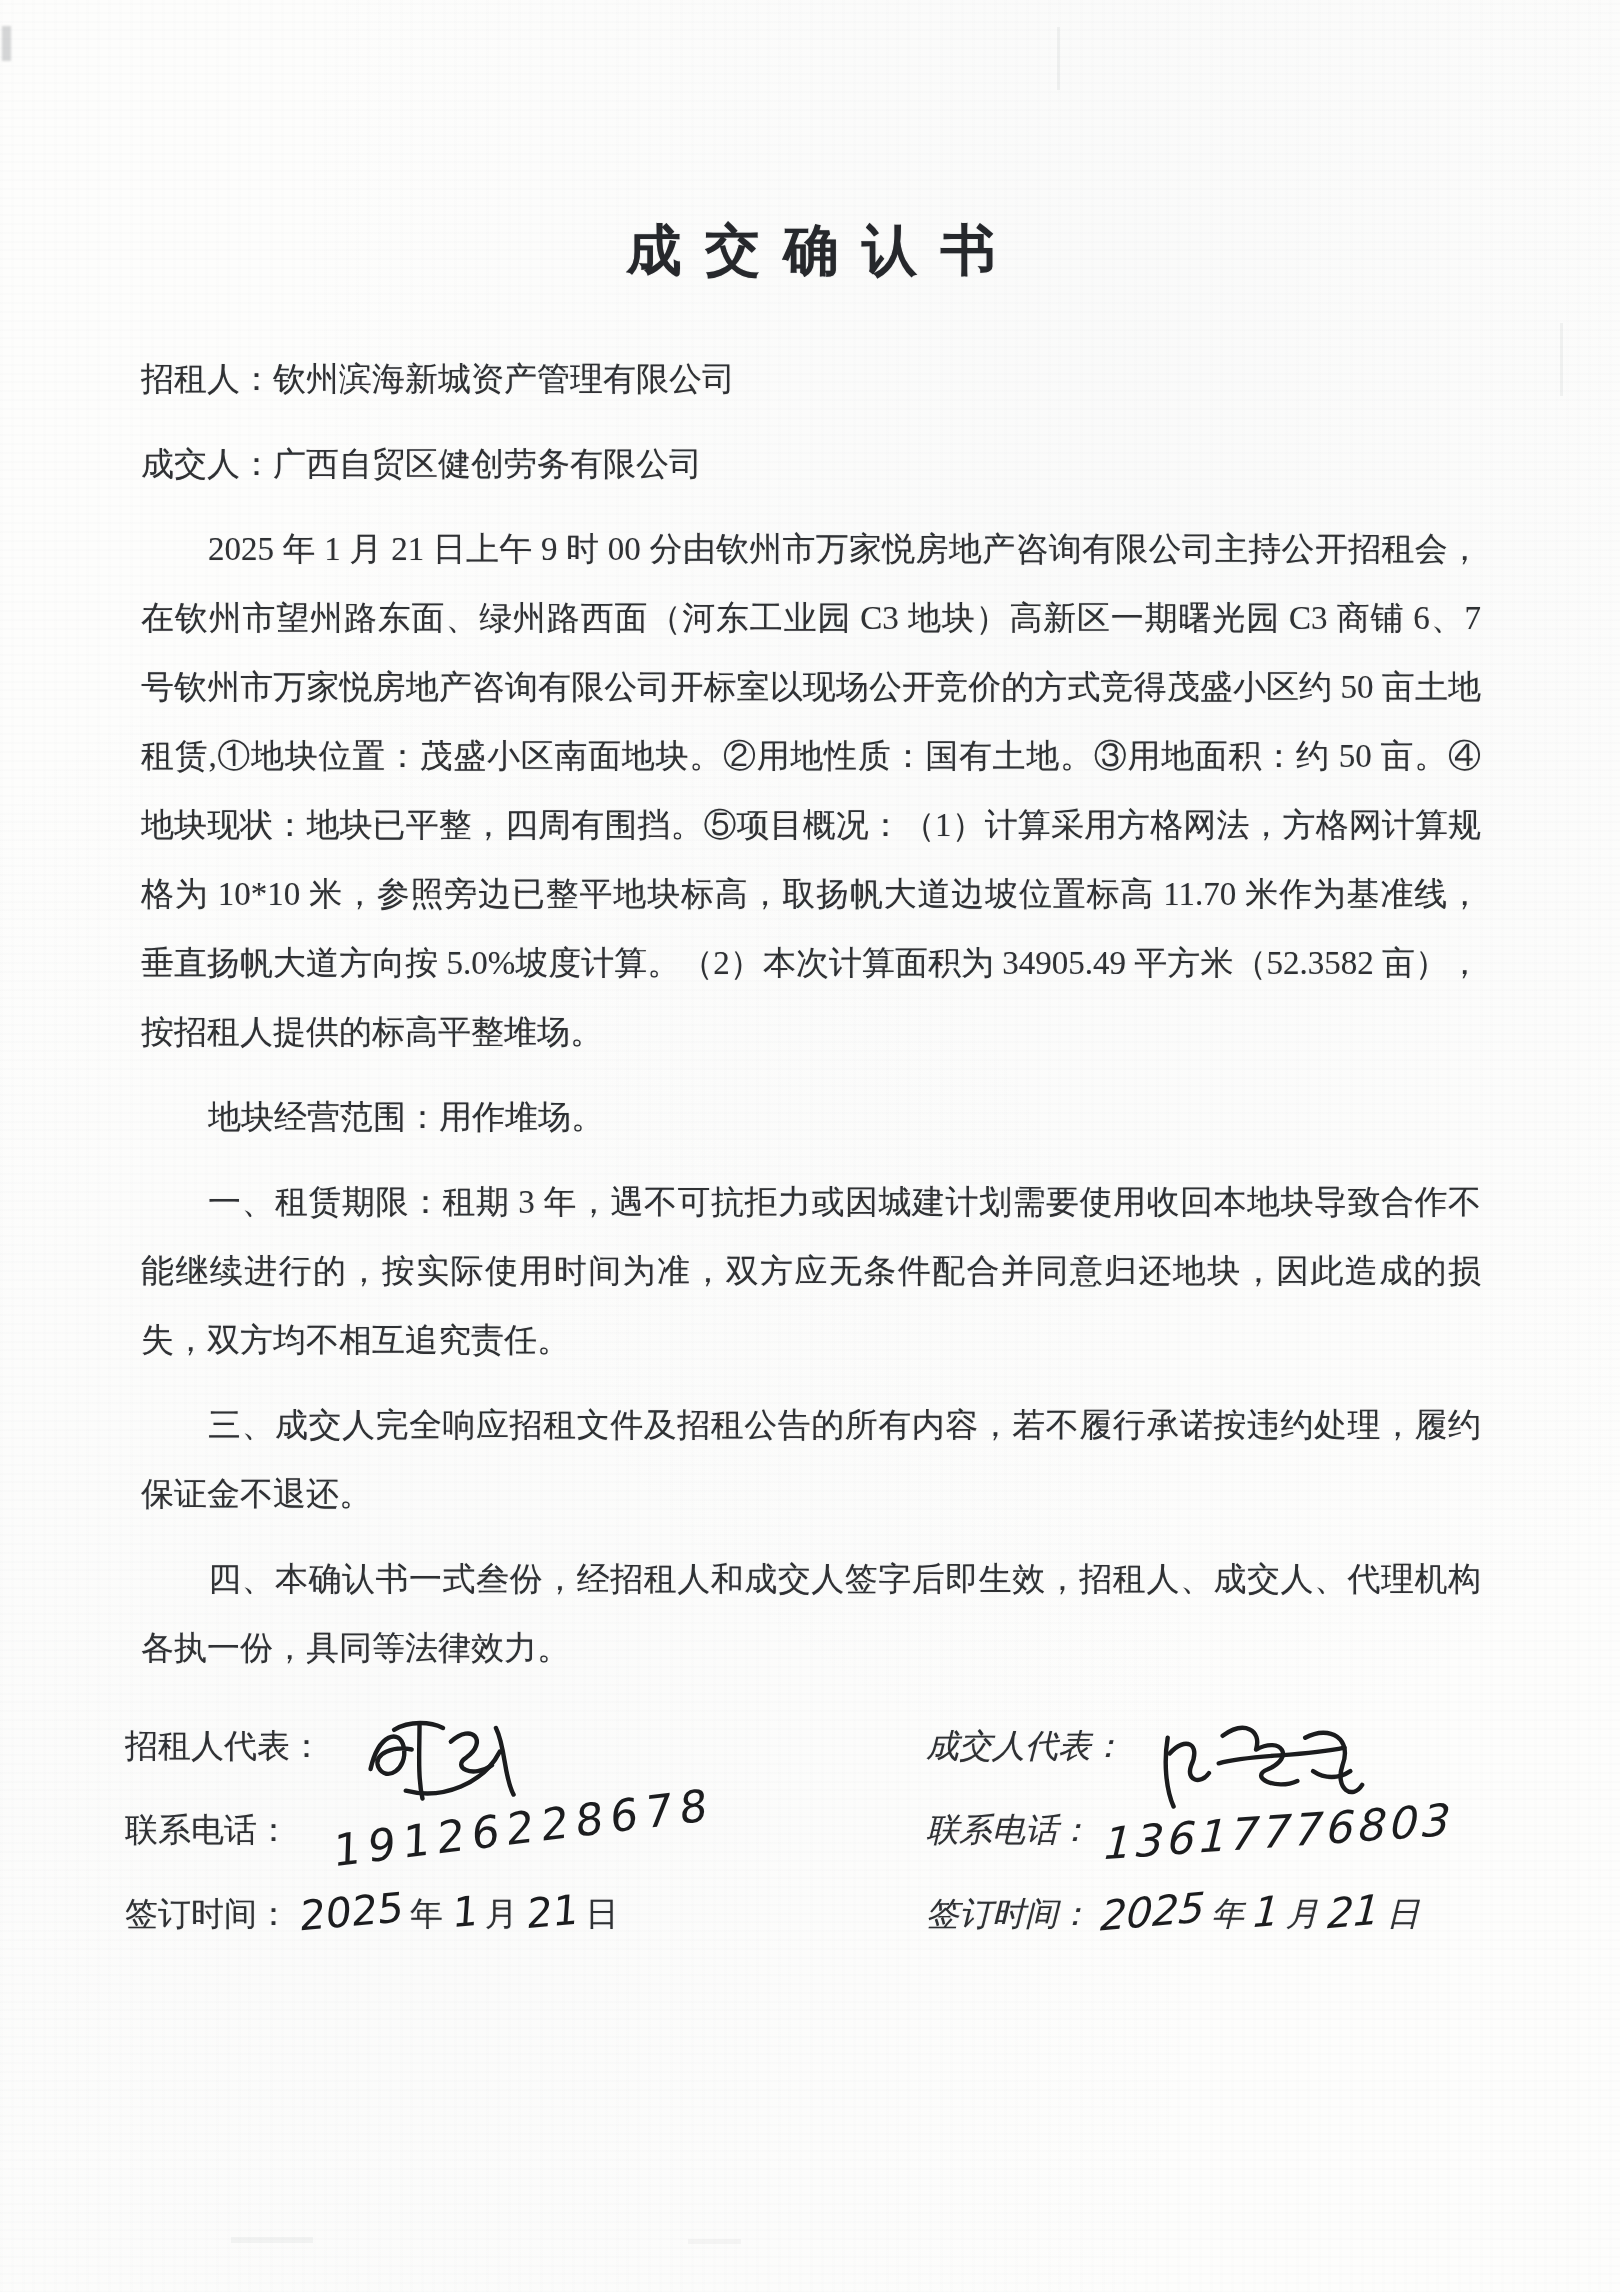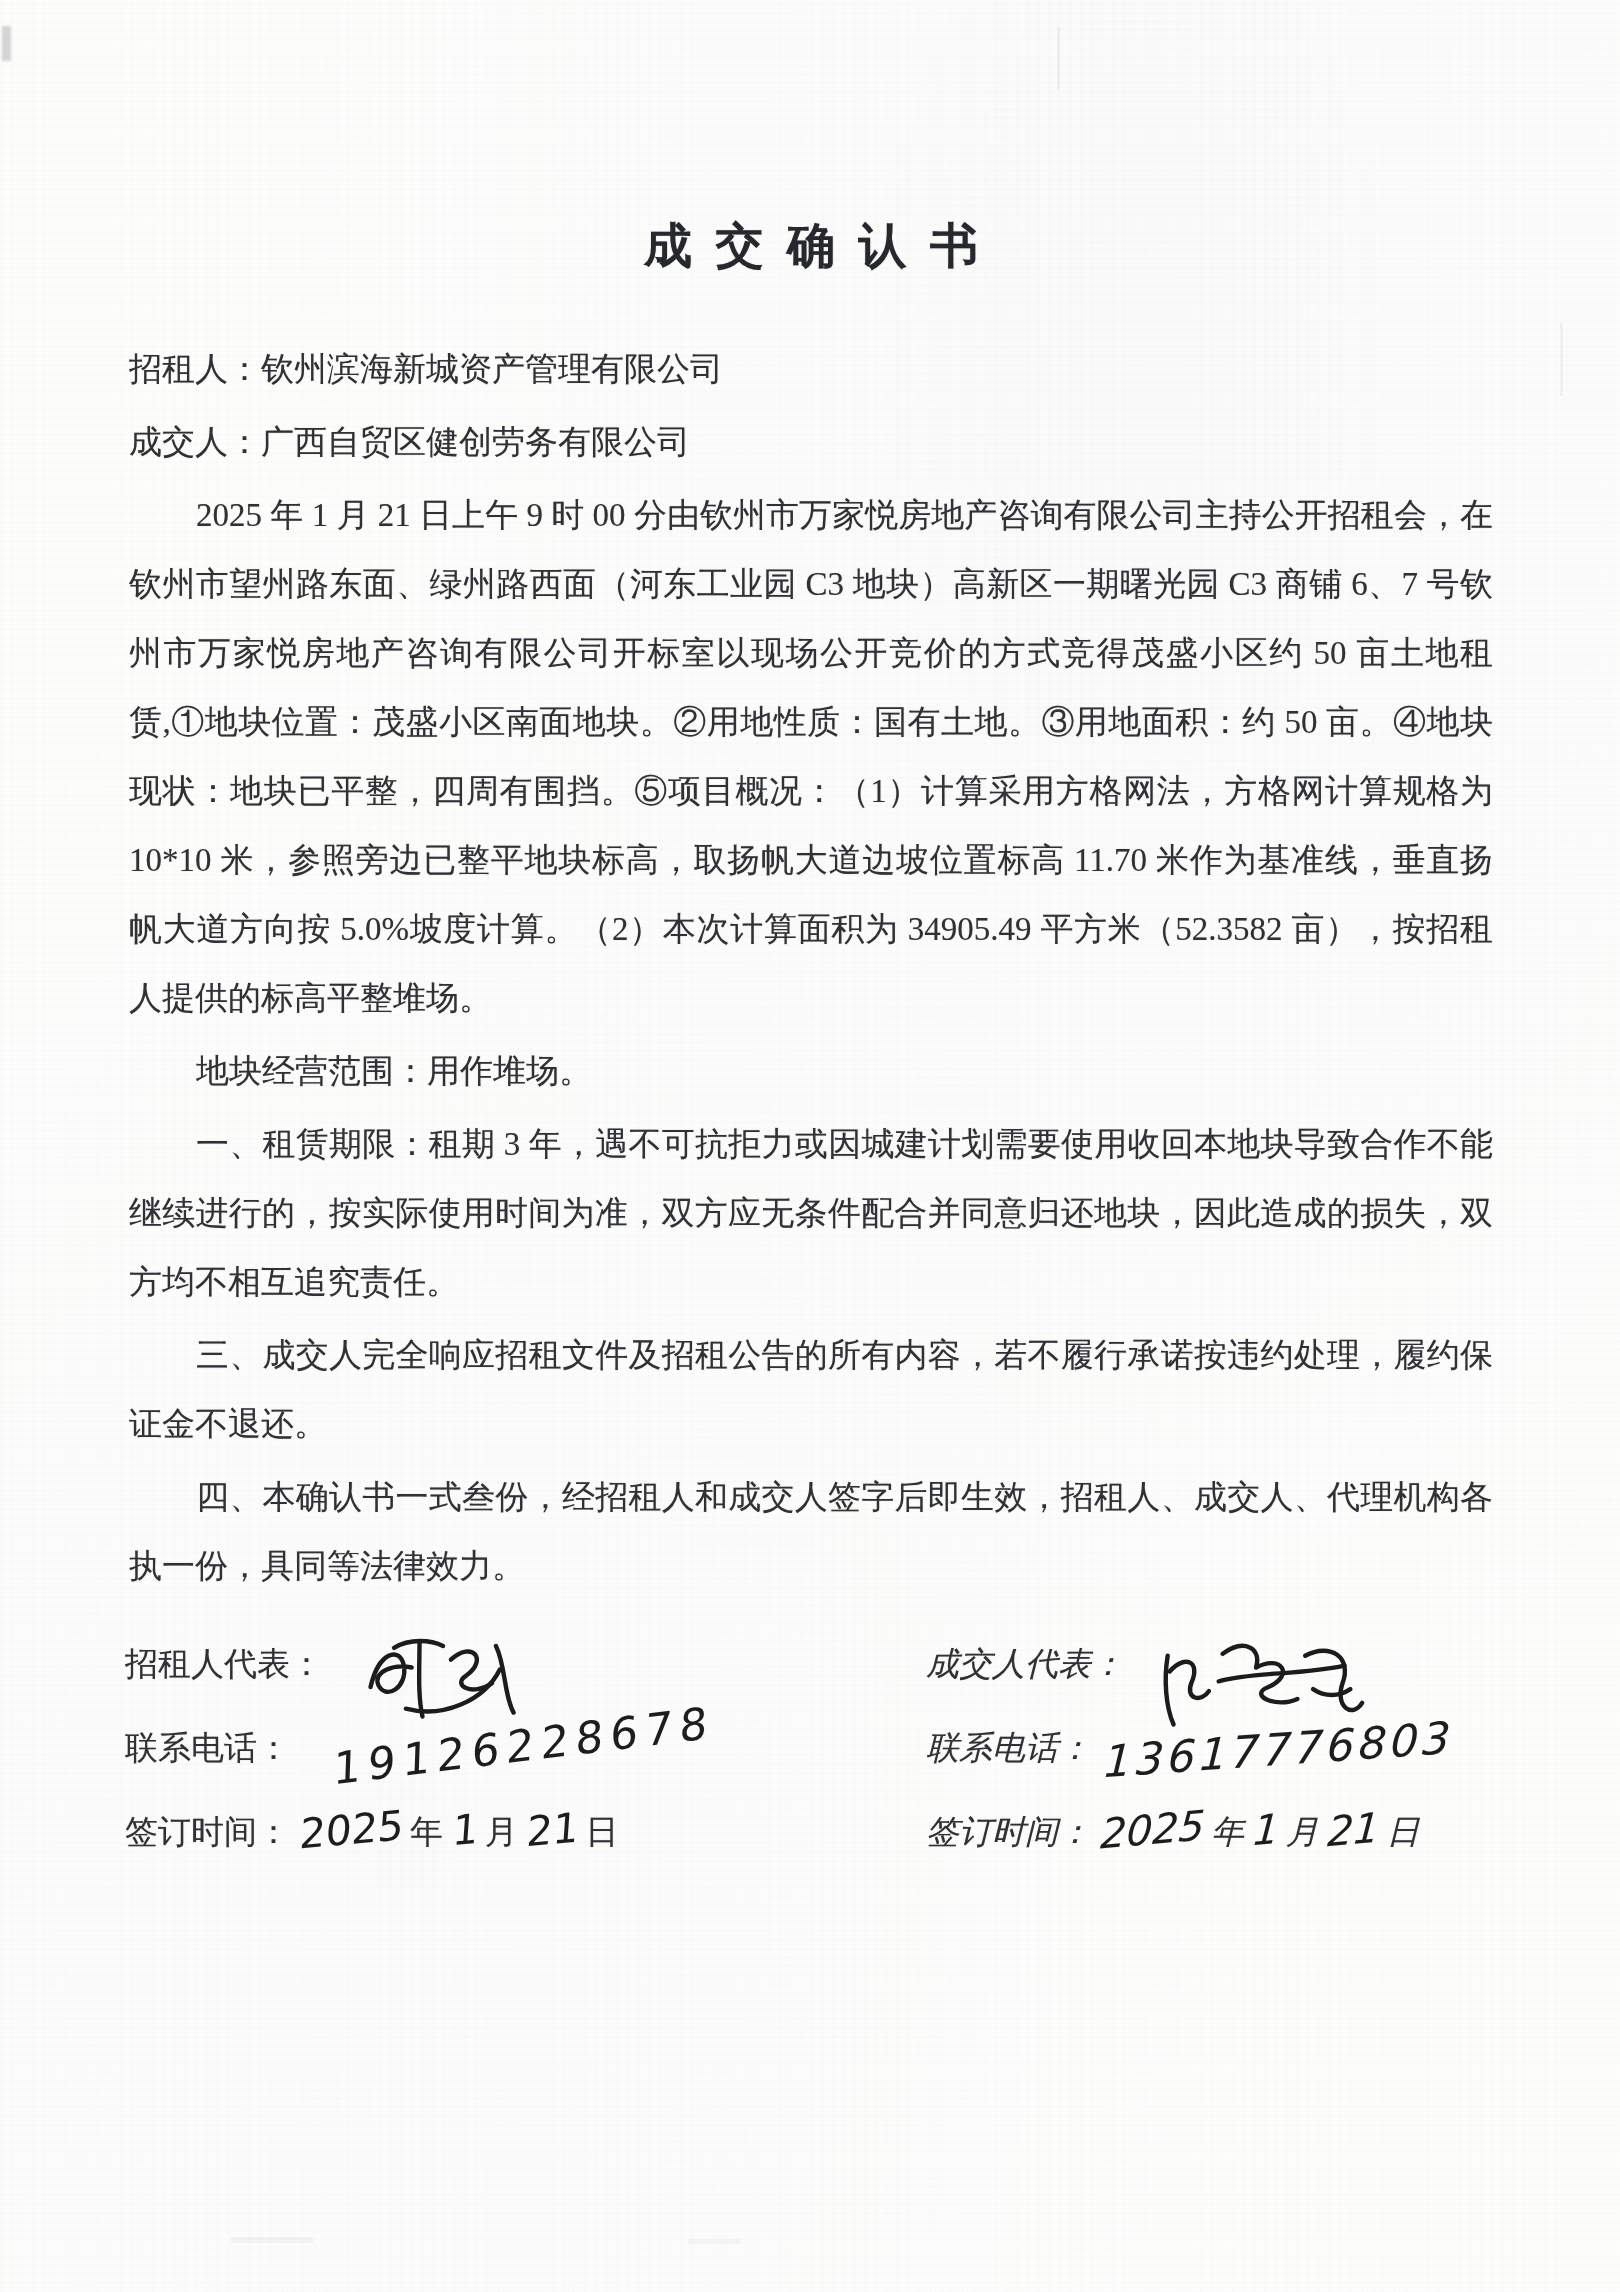--- a/index.html
+++ b/index.html
@@ -20,35 +20,35 @@
       radial-gradient(ellipse at 25% 80%, rgba(150,160,175,0.025), transparent 50%);
   }
   .content {
     position: relative;
     padding: 0 123px 0 125px;
     color: #2f3134;
   }
   h1.doc-title {
     margin: 214px 0 57px 0;
     text-align: center;
-    font-size: 48px;
+    font-size: 55px;
     font-weight: bold;
     letter-spacing: 23.5px;
     text-indent: 23.5px; 
     color: #26282c;
     text-shadow: 0 0 1px rgba(50,54,60,0.45);
   }
   .body-text {
     font-size: 33px;
     line-height: 69px;
     text-align: justify;
     text-justify: inter-ideograph;
     text-shadow: 0 0 1px rgba(60,64,70,0.35);
   }
-  .body-text p { margin: 4px; }
+  .body-text p { margin: 16px; }
   .indent { text-indent: 67px; }
   
   .sig-area { display: flex; margin-top: 41px; }
   .sig-col-left  { width: 801px; flex: none; }
   .sig-col-right { flex: 1; font-style: italic; }
   .sig-row {
     height: 84px;
     display: flex;
     font-size: 33px;
     text-shadow: 0 0 1px rgba(60,64,70,0.35);

